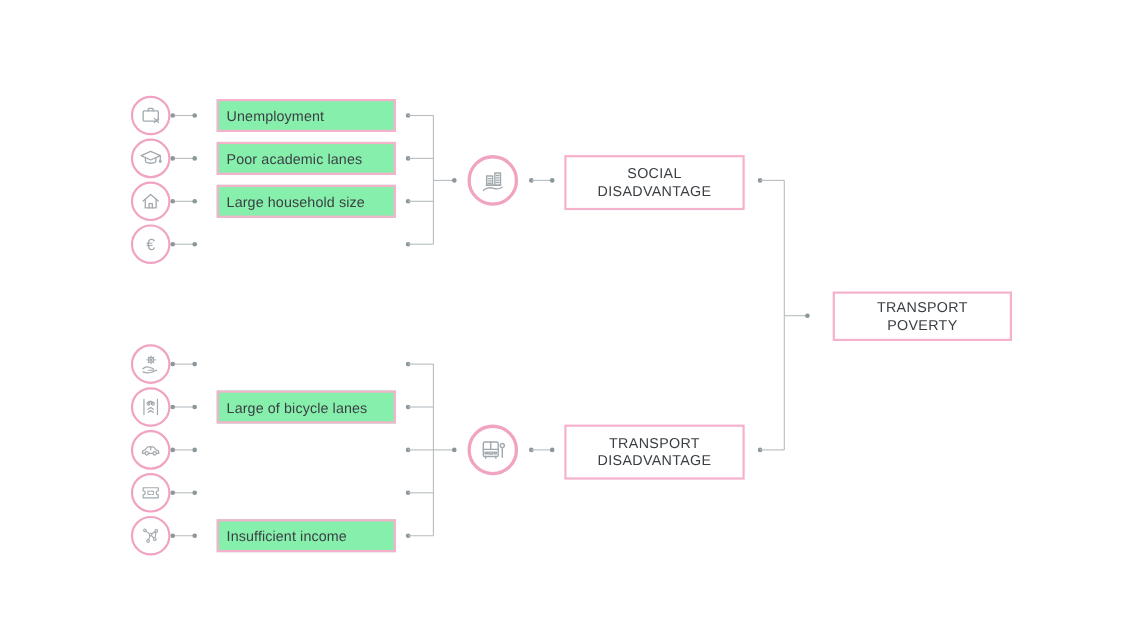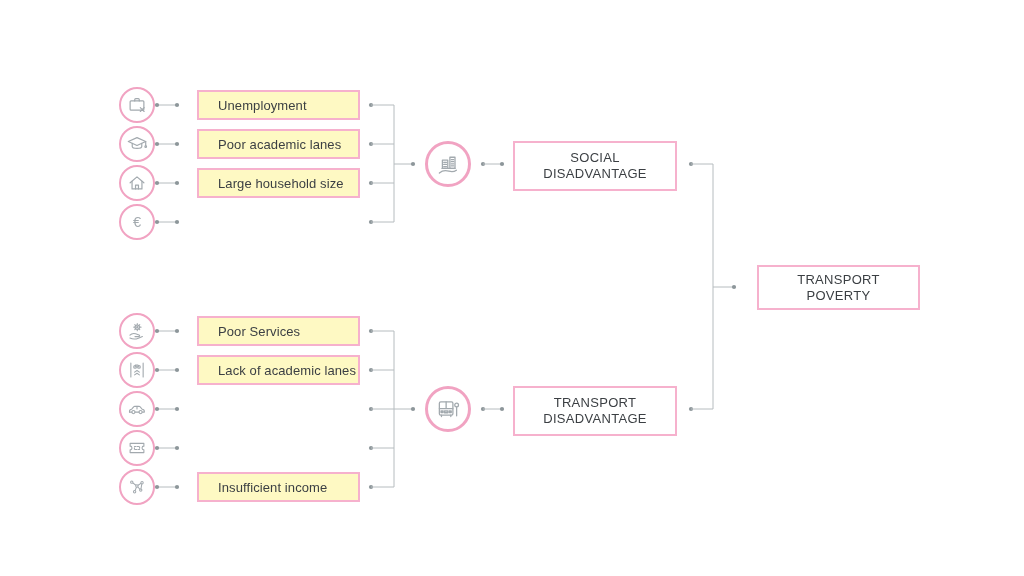--- a/index.html
+++ b/index.html
@@ -4,22 +4,22 @@
 <style>
   html,body{margin:0;padding:0;background:#fff;}
   .canvas{position:relative;width:1024px;height:576px;background:#ffffff;
           font-family:"Liberation Sans",sans-serif;overflow:hidden;}
   .abs{position:absolute;}
   .connectors{position:absolute;left:0;top:0;width:1024px;height:576px;}
   .circle-sm{width:36px;height:36px;border:2.5px solid #F1A3C2;border-radius:50%;
              background:#fff;box-sizing:border-box;display:flex;align-items:center;justify-content:center;}
   .circle-lg{width:46px;height:46px;border:3px solid #F1A3C2;border-radius:50%;
              background:#fff;box-sizing:border-box;display:flex;align-items:center;justify-content:center;}
-  .fbox{width:163px;height:30px;border:2px solid #F6B1CD;box-sizing:border-box;background:#fef9c3;
-        display:flex;align-items:center;padding-left:19px;font-size:13px;color:#3B3F43;letter-spacing:.1px;}
+  .fbox{width:163px;height:30px;border:2px solid #F6B1CD;box-sizing:border-box;background:#86efac;
+        display:flex;align-items:center;padding-left:7px;font-size:13px;color:#3B3F43;letter-spacing:.1px;}
   .cat-box{width:164px;height:50px;border:2.5px solid #F6B1CD;box-sizing:border-box;background:#fff;
         display:flex;align-items:center;justify-content:center;text-align:center;
         font-size:13px;line-height:16px;color:#3B3F43;white-space:pre-line;letter-spacing:.3px;}
   .result-box{width:163px;height:45px;border:2.5px solid #F6B1CD;box-sizing:border-box;background:#fff;
         display:flex;align-items:center;justify-content:center;text-align:center;
         font-size:13px;line-height:16px;color:#3B3F43;white-space:pre-line;letter-spacing:.3px;}
   .icon svg{display:block;}
 </style>
 </head>
 <body>
@@ -174,22 +174,21 @@
     <svg width="22" height="22" viewBox="0 0 24 24" fill="none" stroke="#A2A9AE" stroke-width="1.1" stroke-linecap="round" stroke-linejoin="round">
       <path d="M11.9 10.9L6.3 6.7M11.9 10.9l5.6-3.6M11.9 10.9l-2.5 6.3M11.9 10.9l4.2 4.5M17.5 7.3l-1.4 8.1"></path>
       <circle cx="6.3" cy="6.7" r="1.3" fill="#fff"></circle>
         <circle cx="17.5" cy="7.3" r="1.3" fill="#fff"></circle>
       <circle cx="9.4" cy="17.2" r="1.3" fill="#fff"></circle>
         <circle cx="16.1" cy="15.4" r="1.3" fill="#fff"></circle>
       <circle cx="11.9" cy="10.9" r="1.3" fill="#fff"></circle>
     </svg>
   </div>
 
-  <div class="abs fbox" style="left:197px;top:316px">Poor Services</div>
-  <div class="abs fbox" style="left:197px;top:355px">Lack of academic lanes</div>
+  <div class="abs fbox" style="left:197px;top:355px">Large of bicycle lanes</div>
   <div class="abs fbox" style="left:197px;top:472px">Insufficient income</div>
 
   <div class="abs circle-lg icon" style="left:425px;top:386px">
     <svg width="28" height="28" viewBox="0 0 24 24" fill="none" stroke="#A2A9AE" stroke-width="1.1" stroke-linecap="round" stroke-linejoin="round">
       <rect x="4.6" y="5.8" width="11.6" height="11.4" rx="1.2"></rect>
       <path d="M4.6 11.6h11.6M10.4 5.8v5.8"></path>
       <rect x="6" y="13.7" width="1.8" height="1.3"></rect>
       <rect x="13" y="13.7" width="1.8" height="1.3"></rect>
       <rect x="8.9" y="13.7" width="3" height="1.5"></rect>
       <path d="M6.4 17.2v1.3M14.4 17.2v1.3"></path>

